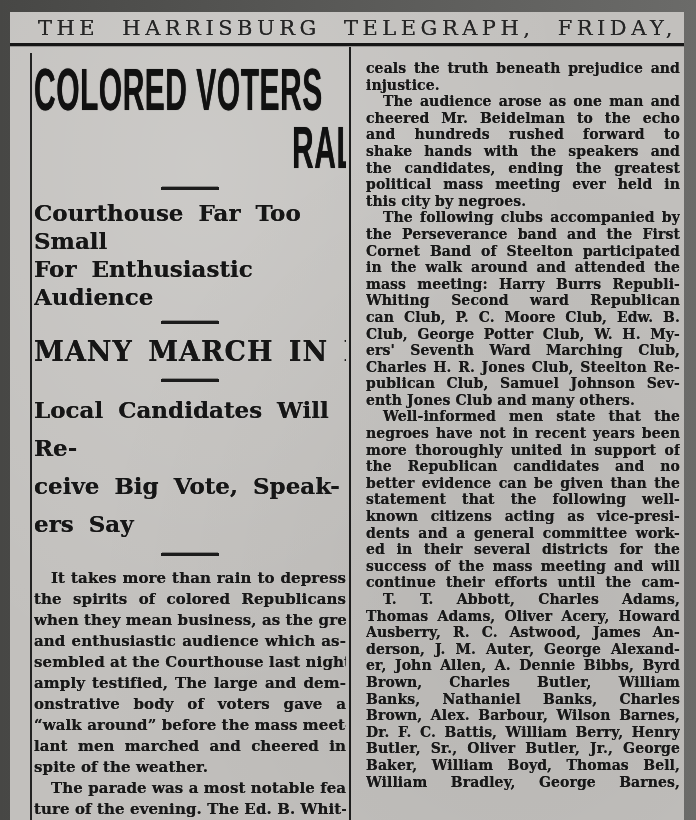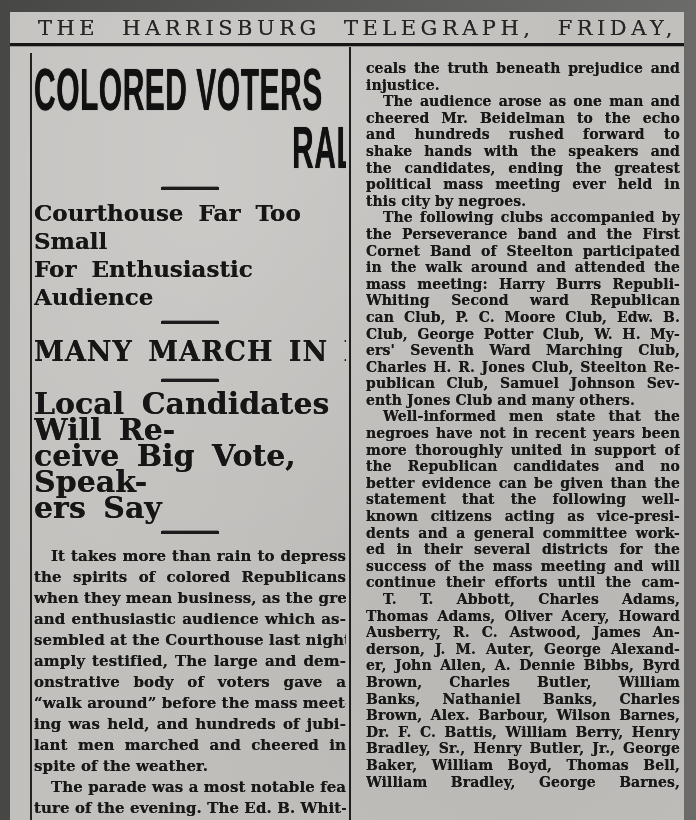--- a/index.html
+++ b/index.html
@@ -35,21 +35,21 @@
       letter-spacing:1px;color:#111;text-shadow:0 0 1px #222;}
   .hl1{transform:scaleX(.50);transform-origin:left top;}
   .hl2wrap{display:block;text-align:right;}
   .hl2{display:inline-block;transform:scaleX(.50);transform-origin:right top;}
 
   .divider{width:58px;height:3px;background:#1c1c1c;margin:10px auto 9px auto;
            box-shadow:0 -2px 0 -1px rgba(20,20,20,.35);}
   .sub{margin:0;text-align:left;font-weight:bold;color:#161616;text-shadow:0 0 .6px #333;}
   .sub1{font-size:23px;line-height:28px;word-spacing:7px;}
   .sub2{font-size:27px;line-height:30px;letter-spacing:1px;word-spacing:5px;margin:13px 0 12px 0;white-space:nowrap;}
-  .sub3{font-size:30px;line-height:26px;word-spacing:7px;margin-top:3px;}
+  .sub3{font-size:23px;line-height:38px;word-spacing:7px;margin-top:3px;}
 
   .bodytext{margin-top:12px;}
   .para{font-size:15px;line-height:21px;font-weight:bold;color:#181818;
         text-shadow:0 0 .5px #3c3c3c;letter-spacing:.1px;}
   .col.right .para{font-size:14px;line-height:16.6px;}
   .tline{display:block;text-align:justify;text-align-last:justify;white-space:nowrap;overflow:hidden;}
   .tline.last{text-align-last:left;}
   .para .tline.first{text-indent:17px;}
   .para.noindent .tline.first{text-indent:0;}
 </style>
@@ -98,21 +98,20 @@
       <div class="bodytext">
         <div class="para">
             <div class="tline first">It takes more than rain to depress</div>
             <div class="tline">the spirits of colored Republicans</div>
             <div class="tline">when they mean business, as the great</div>
             <div class="tline">and enthusiastic audience which as-</div>
             <div class="tline">sembled at the Courthouse last night</div>
             <div class="tline">amply testified, The large and dem-</div>
             <div class="tline">onstrative body of voters gave a</div>
             <div class="tline">“walk around” before the mass meet-</div>
-            <div class="tline">ing was held, and hundreds of jubi-</div>
             <div class="tline">lant men marched and cheered in</div>
             <div class="tline last">spite of the weather.</div>
           </div>
         <div class="para">
             <div class="tline first">The parade was a most notable fea-</div>
             <div class="tline">ture of the evening.  The Ed. B. Whit-</div>
             <div class="tline">ing Marching Club of the Second</div>
           </div>
       </div>
     </div>
@@ -161,19 +160,19 @@
       <div class="para">
           <div class="tline first">T.   T.   Abbott,   Charles   Adams,</div>
           <div class="tline">Thomas Adams, Oliver Acery, Howard</div>
           <div class="tline">Ausberry, R. C. Astwood, James An-</div>
           <div class="tline">derson, J. M. Auter, George Alexand-</div>
           <div class="tline">er, John Allen, A. Dennie Bibbs, Byrd</div>
           <div class="tline">Brown, Charles Butler, William</div>
           <div class="tline">Banks, Nathaniel Banks, Charles</div>
           <div class="tline">Brown, Alex. Barbour, Wilson Barnes,</div>
           <div class="tline">Dr. F. C. Battis, William Berry, Henry</div>
-          <div class="tline">Bradley, Sr., Henry Butler, Jr., George</div>
+          <div class="tline">Butler, Sr., Oliver Butler, Jr., George</div>
           <div class="tline">Baker, William Boyd, Thomas Bell,</div>
           <div class="tline">William Bradley, George Barnes,</div>
         </div>
     </div>
   </div>
 </div>
 
 </body></html>

